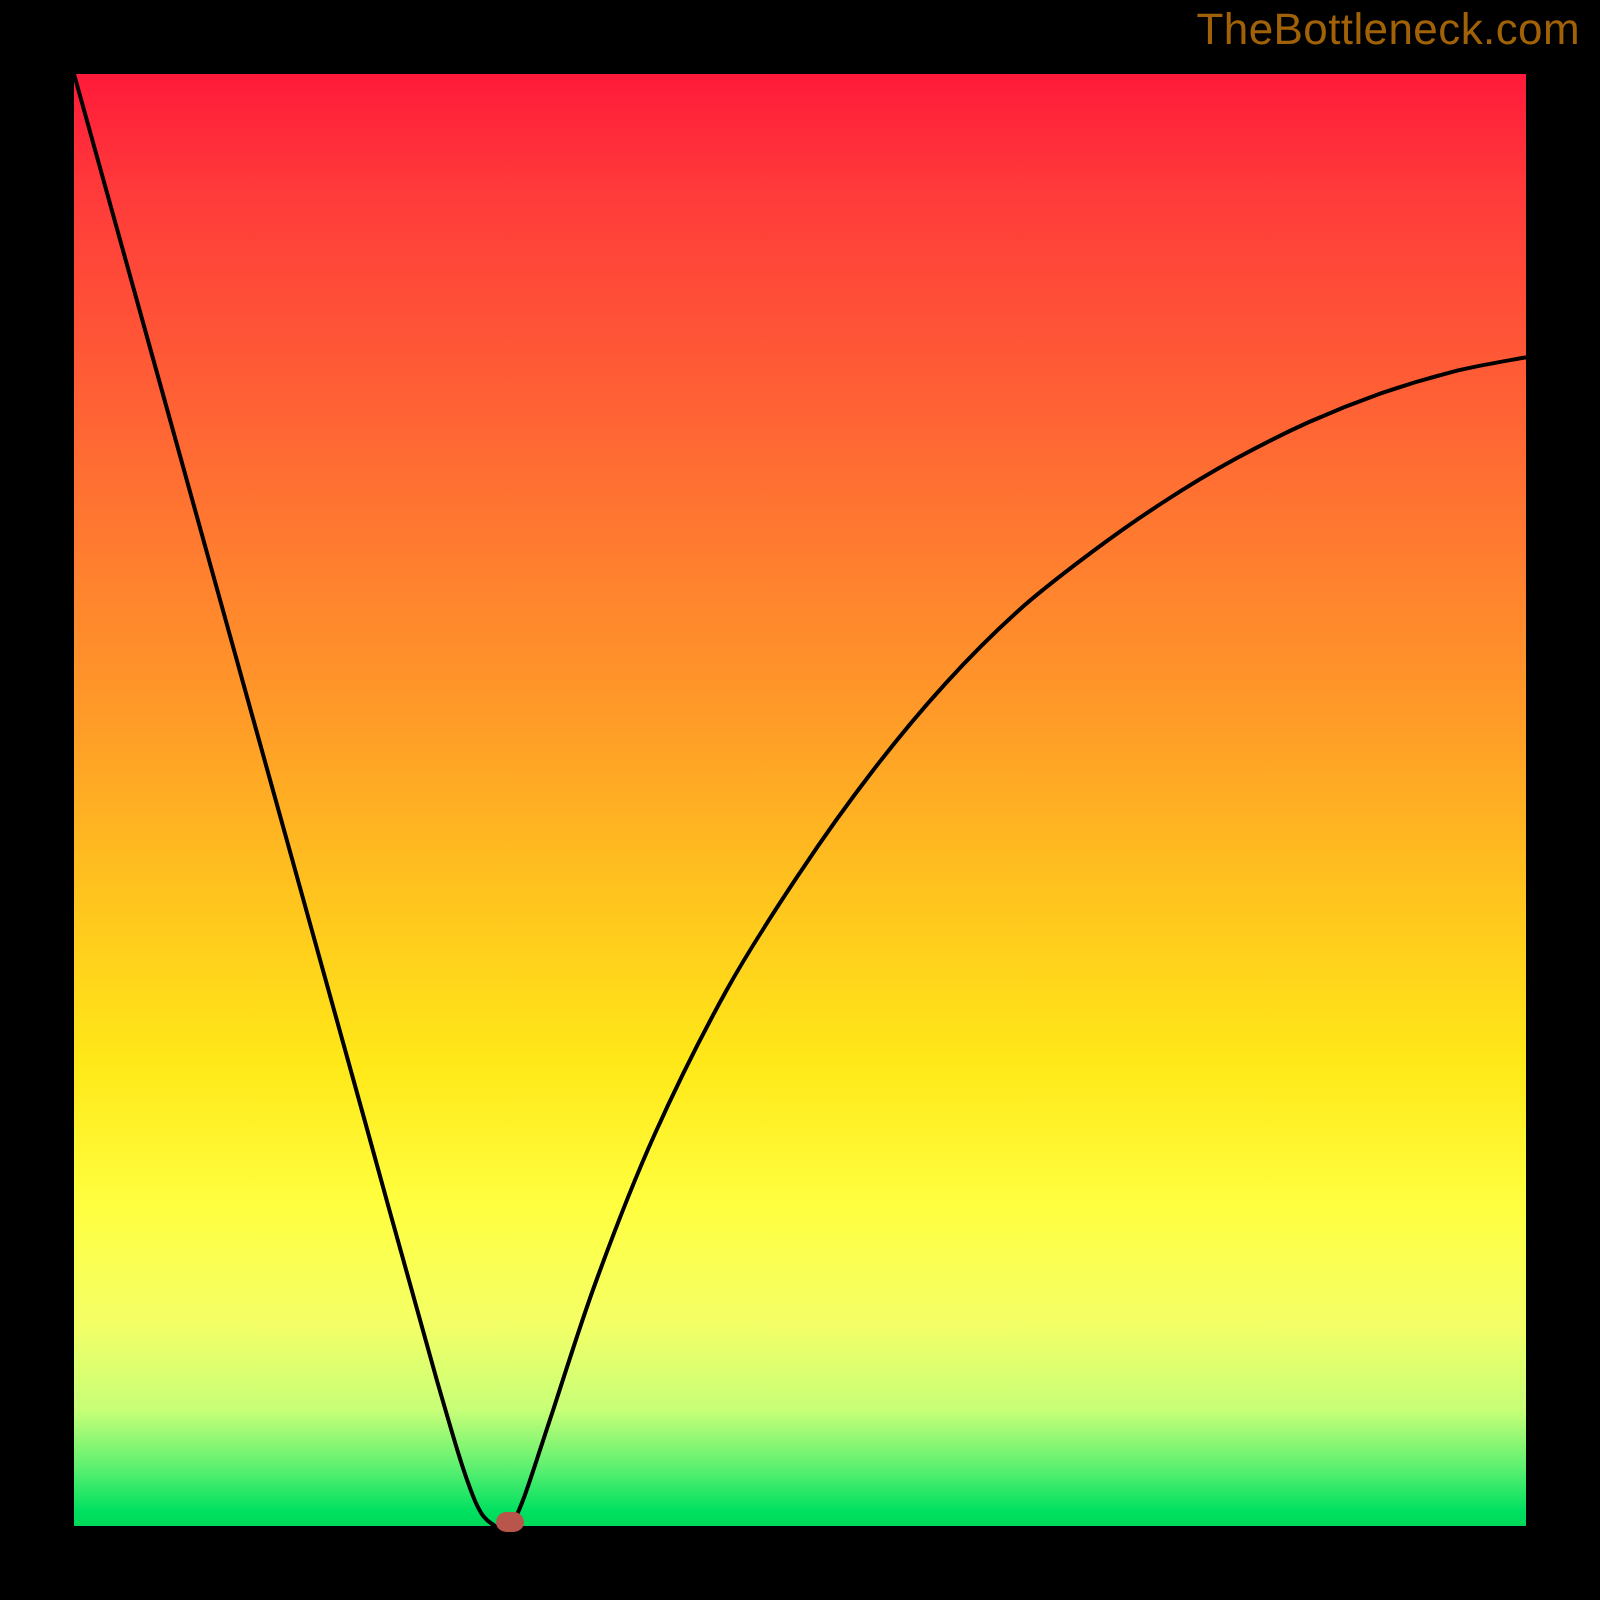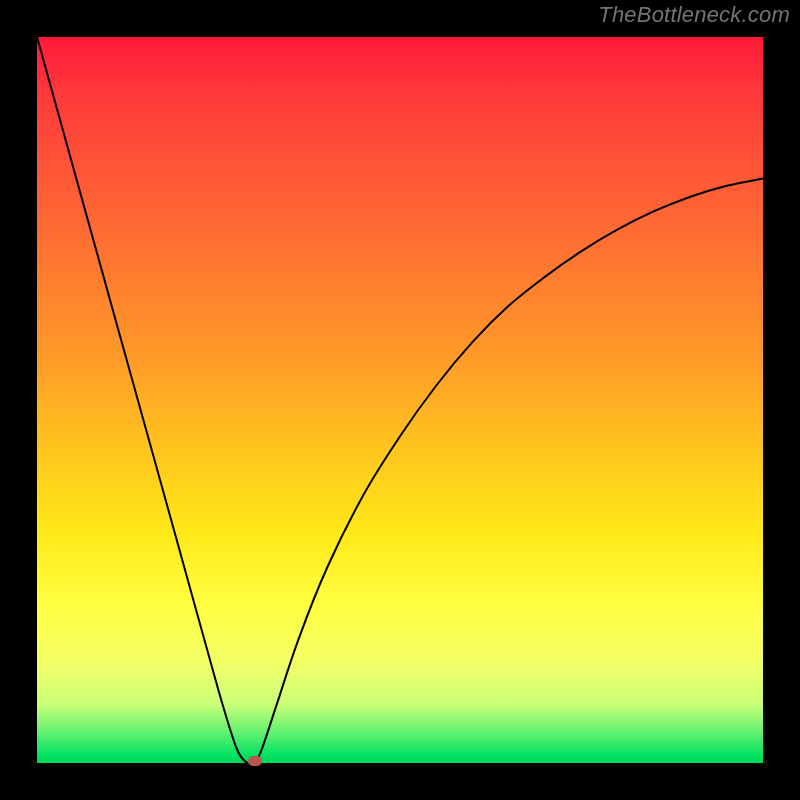--- a/index.html
+++ b/index.html
@@ -55,25 +55,24 @@
     position: absolute;
     width: 14px;
     height: 10px;
     border-radius: 5px;
     background: #b9564c;
   }
   .watermark {
     position: absolute;
     top: 2px;
     right: 10px;
-    color: #737373;
+    color: #a16207;
     font-size: 22px;
     letter-spacing: 0.2px;
     font-weight: 500;
-    font-style: italic;
   }
 </style>
 </head>
 <body>
 
 <div class="frame">
   <div class="plot-area">
 
     <svg class="curve" viewBox="0 0 726 726">
       <path id="curve-path" fill="none" stroke-width="2" d="M 0.0 0.0 C 6.1 21.8, 24.2 87.1, 36.3 130.7 C 48.4 174.2, 60.5 217.8, 72.6 261.4 C 84.7 304.9, 96.8 348.5, 108.9 392.0 C 121.0 435.6, 133.1 479.2, 145.2 522.7 C 157.3 566.3, 172.4 621.9, 181.5 653.4 C 190.6 684.9, 194.8 699.4, 199.7 711.5 C 204.5 723.6, 207.5 723.6, 210.5 726.0 C 213.6 728.4, 215.4 728.4, 217.8 726.0 C 220.2 723.6, 221.4 721.2, 225.1 711.5 C 228.7 701.8, 233.5 686.1, 239.6 667.9 C 245.6 649.8, 252.9 625.6, 261.4 602.6 C 269.8 579.6, 279.5 554.2, 290.4 530.0 C 301.3 505.8, 314.6 479.2, 326.7 457.4 C 338.8 435.6, 350.9 417.5, 363.0 399.3 C 375.1 381.1, 387.2 364.2, 399.3 348.5 C 411.4 332.7, 423.5 318.2, 435.6 304.9 C 447.7 291.6, 459.8 279.5, 471.9 268.6 C 484.0 257.7, 496.1 248.7, 508.2 239.6 C 520.3 230.5, 532.4 222.0, 544.5 214.2 C 556.6 206.3, 568.7 199.0, 580.8 192.4 C 592.9 185.7, 605.0 179.7, 617.1 174.2 C 629.2 168.8, 641.3 164.0, 653.4 159.7 C 665.5 155.5, 677.6 151.9, 689.7 148.8 C 701.8 145.8, 720.0 142.8, 726.0 141.6" stroke="#000000"></path>

